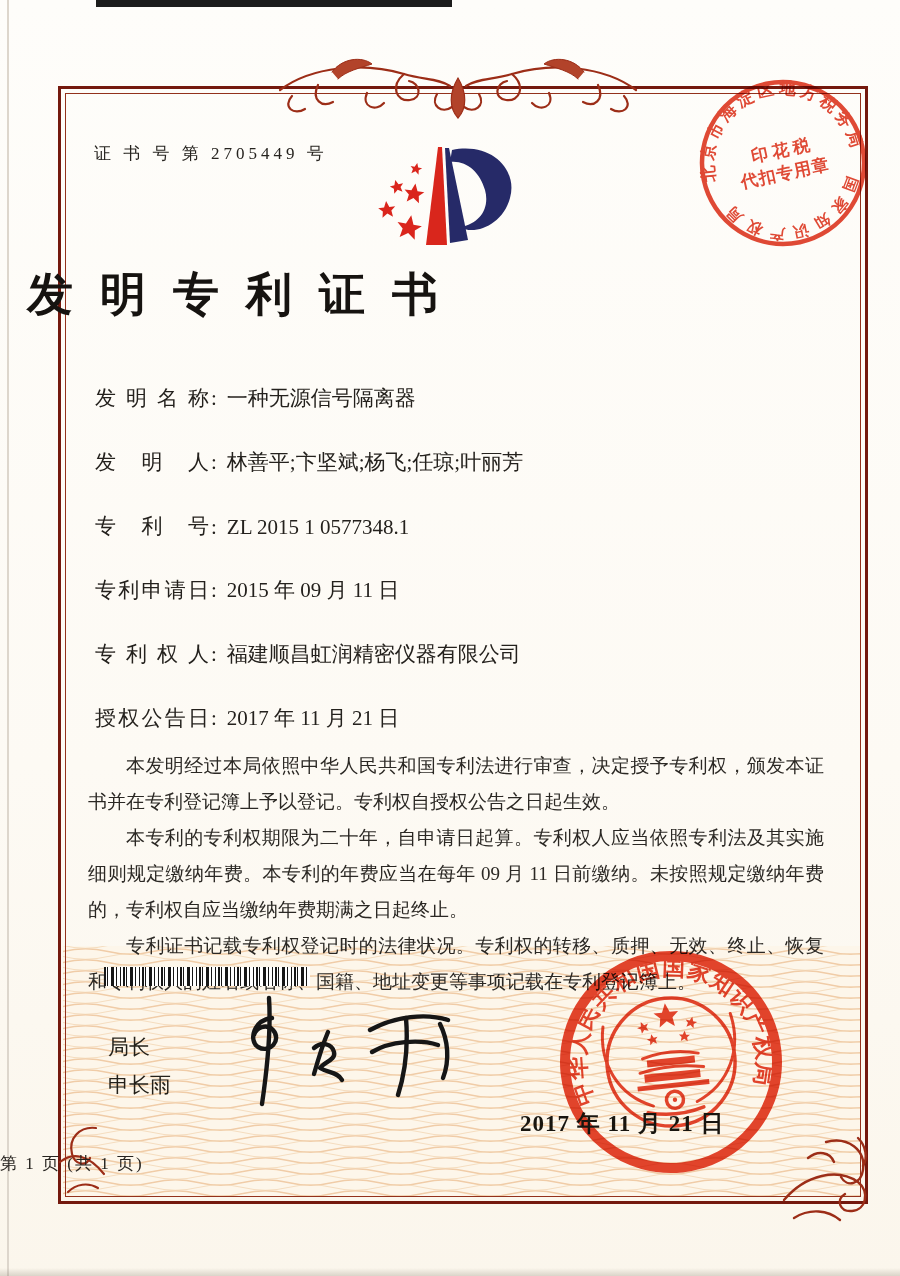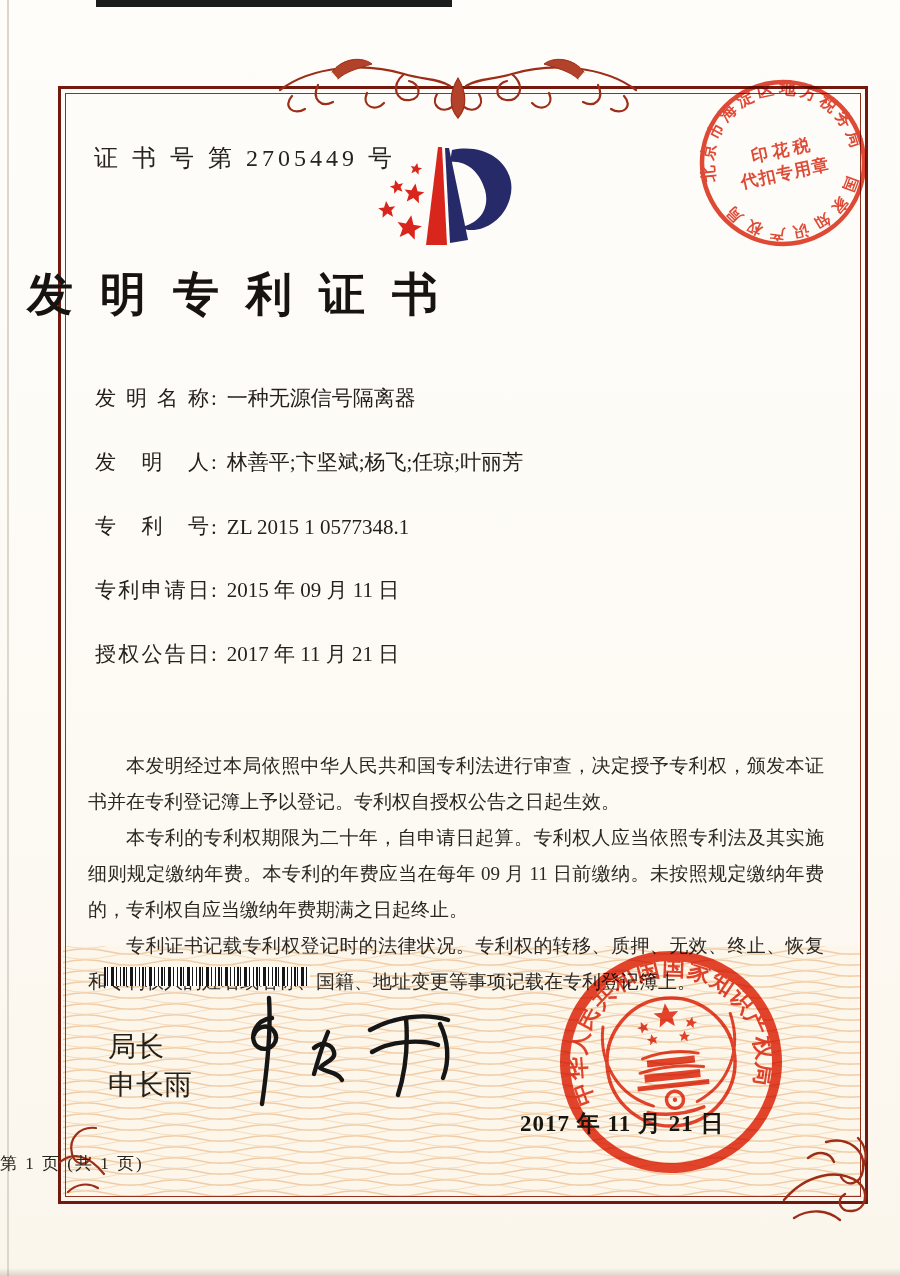--- a/index.html
+++ b/index.html
@@ -11,38 +11,38 @@
   
   .scan-top{position:absolute;left:96px;top:0;width:356px;height:7px;background:#1c1c1c;}
   .scan-left{position:absolute;left:7px;top:0;width:2px;height:1276px;background:#ddd6cc;}
   .scan-bottom{position:absolute;left:0;bottom:0;width:900px;height:8px;background:linear-gradient(180deg,rgba(0,0,0,0),rgba(120,110,95,.25));}
   
   .frame{position:absolute;left:58px;top:86px;width:804px;height:1112px;border:3px solid #74190e;z-index:2;}
   .frame-inner{position:absolute;inset:4px;border:1px solid #93311c;}
   
   .waves{position:absolute;left:63px;top:946px;width:798px;height:250px;z-index:1;}
   
-  .cert-no{position:absolute;left:94px;top:142px;font-size:24px;letter-spacing:4px;color:#26231f;z-index:3;}
+  .cert-no{position:absolute;left:94px;top:142px;font-size:17px;letter-spacing:4px;color:#26231f;z-index:3;}
   .logo{position:absolute;left:362px;top:130px;width:195px;height:140px;z-index:3;}
   .tax-seal{position:absolute;left:694px;top:74px;width:178px;height:178px;z-index:4;opacity:.92;mix-blend-mode:multiply;}
   .title{position:absolute;left:0;top:264px;width:900px;text-align:left;font-size:46px;font-weight:bold;
          letter-spacing:27px;text-indent:27px;color:#161310;z-index:3;}
   
   .fields{position:absolute;left:95px;top:384px;width:720px;z-index:3;}
   .field-row{margin-bottom:35px;font-size:21px;height:29px;white-space:nowrap;color:#24211d;}
   .field-label{display:inline-block;width:114px;text-align:justify;text-align-last:justify;vertical-align:bottom;}
   .field-colon{display:inline-block;margin:0 10px 0 2px;}
   
   .body-text{position:absolute;left:88px;top:748px;width:736px;z-index:3;font-size:19px;line-height:36px;color:#2b2824;}
   .body-text p{margin:0;text-indent:2em;text-align:justify;}
   
   .barcode{position:absolute;left:104px;top:967px;width:206px;height:19px;z-index:3;
     background:repeating-linear-gradient(90deg,#161616 0 2px,#fff 2px 3px,#161616 3px 4px,#fff 4px 7px,#161616 7px 10px,#fff 10px 12px,#161616 12px 13px,#fff 13px 16px,#161616 16px 17px,#fff 17px 19px);}
   
-  .signoff{position:absolute;left:108px;top:1028px;z-index:3;font-family:"Liberation Sans",sans-serif;font-size:28px;color:#232019;line-height:38px;}
+  .signoff{position:absolute;left:108px;top:1028px;z-index:3;font-family:"Liberation Sans",sans-serif;font-size:21px;color:#232019;line-height:38px;}
   .signature{position:absolute;left:208px;top:988px;width:280px;height:130px;z-index:3;}
   .office-seal{position:absolute;left:536px;top:944px;width:270px;height:242px;z-index:4;opacity:.94;mix-blend-mode:multiply;}
   .grant-date{position:absolute;left:520px;top:1108px;z-index:5;font-size:23px;font-weight:bold;letter-spacing:1px;color:#18150f;}
   .footer{position:absolute;left:0;top:1152px;width:900px;text-align:left;font-size:17px;letter-spacing:2px;color:#26231f;z-index:3;}
   .ornament{position:absolute;z-index:3;}
   .orn-top{left:272px;top:50px;width:372px;height:80px;}
   .orn-br{left:768px;top:1114px;width:112px;height:116px;}
   .orn-bl{left:52px;top:1104px;width:64px;height:100px;}
 </style>
 </head>
@@ -147,20 +147,23 @@
       <span class="field-label">发明名称</span><span class="field-colon">:</span><span class="field-value">一种无源信号隔离器</span>
     </div>
     <div class="field-row">
       <span class="field-label">发明人</span><span class="field-colon">:</span><span class="field-value">林善平;卞坚斌;杨飞;任琼;叶丽芳</span>
     </div>
     <div class="field-row">
       <span class="field-label">专利号</span><span class="field-colon">:</span><span class="field-value">ZL 2015 1 0577348.1</span>
     </div>
     <div class="field-row">
       <span class="field-label">专利申请日</span><span class="field-colon">:</span><span class="field-value">2015 年 09 月 11 日</span>
+    </div>
+    <div class="field-row">
+      <span class="field-label">专利权人</span><span class="field-colon">:</span><span class="field-value">福建顺昌虹润精密仪器有限公司</span>
     </div>
     <div class="field-row">
       <span class="field-label">授权公告日</span><span class="field-colon">:</span><span class="field-value">2017 年 11 月 21 日</span>
     </div>
   </div>
 
   <div class="body-text">
     <p>本发明经过本局依照中华人民共和国专利法进行审查，决定授予专利权，颁发本证书并在专利登记簿上予以登记。专利权自授权公告之日起生效。</p>
     <p>本专利的专利权期限为二十年，自申请日起算。专利权人应当依照专利法及其实施细则规定缴纳年费。本专利的年费应当在每年 09 月 11 日前缴纳。未按照规定缴纳年费的，专利权自应当缴纳年费期满之日起终止。</p>
     <p>专利证书记载专利权登记时的法律状况。专利权的转移、质押、无效、终止、恢复和专利权人的姓名或名称、国籍、地址变更等事项记载在专利登记簿上。</p>

